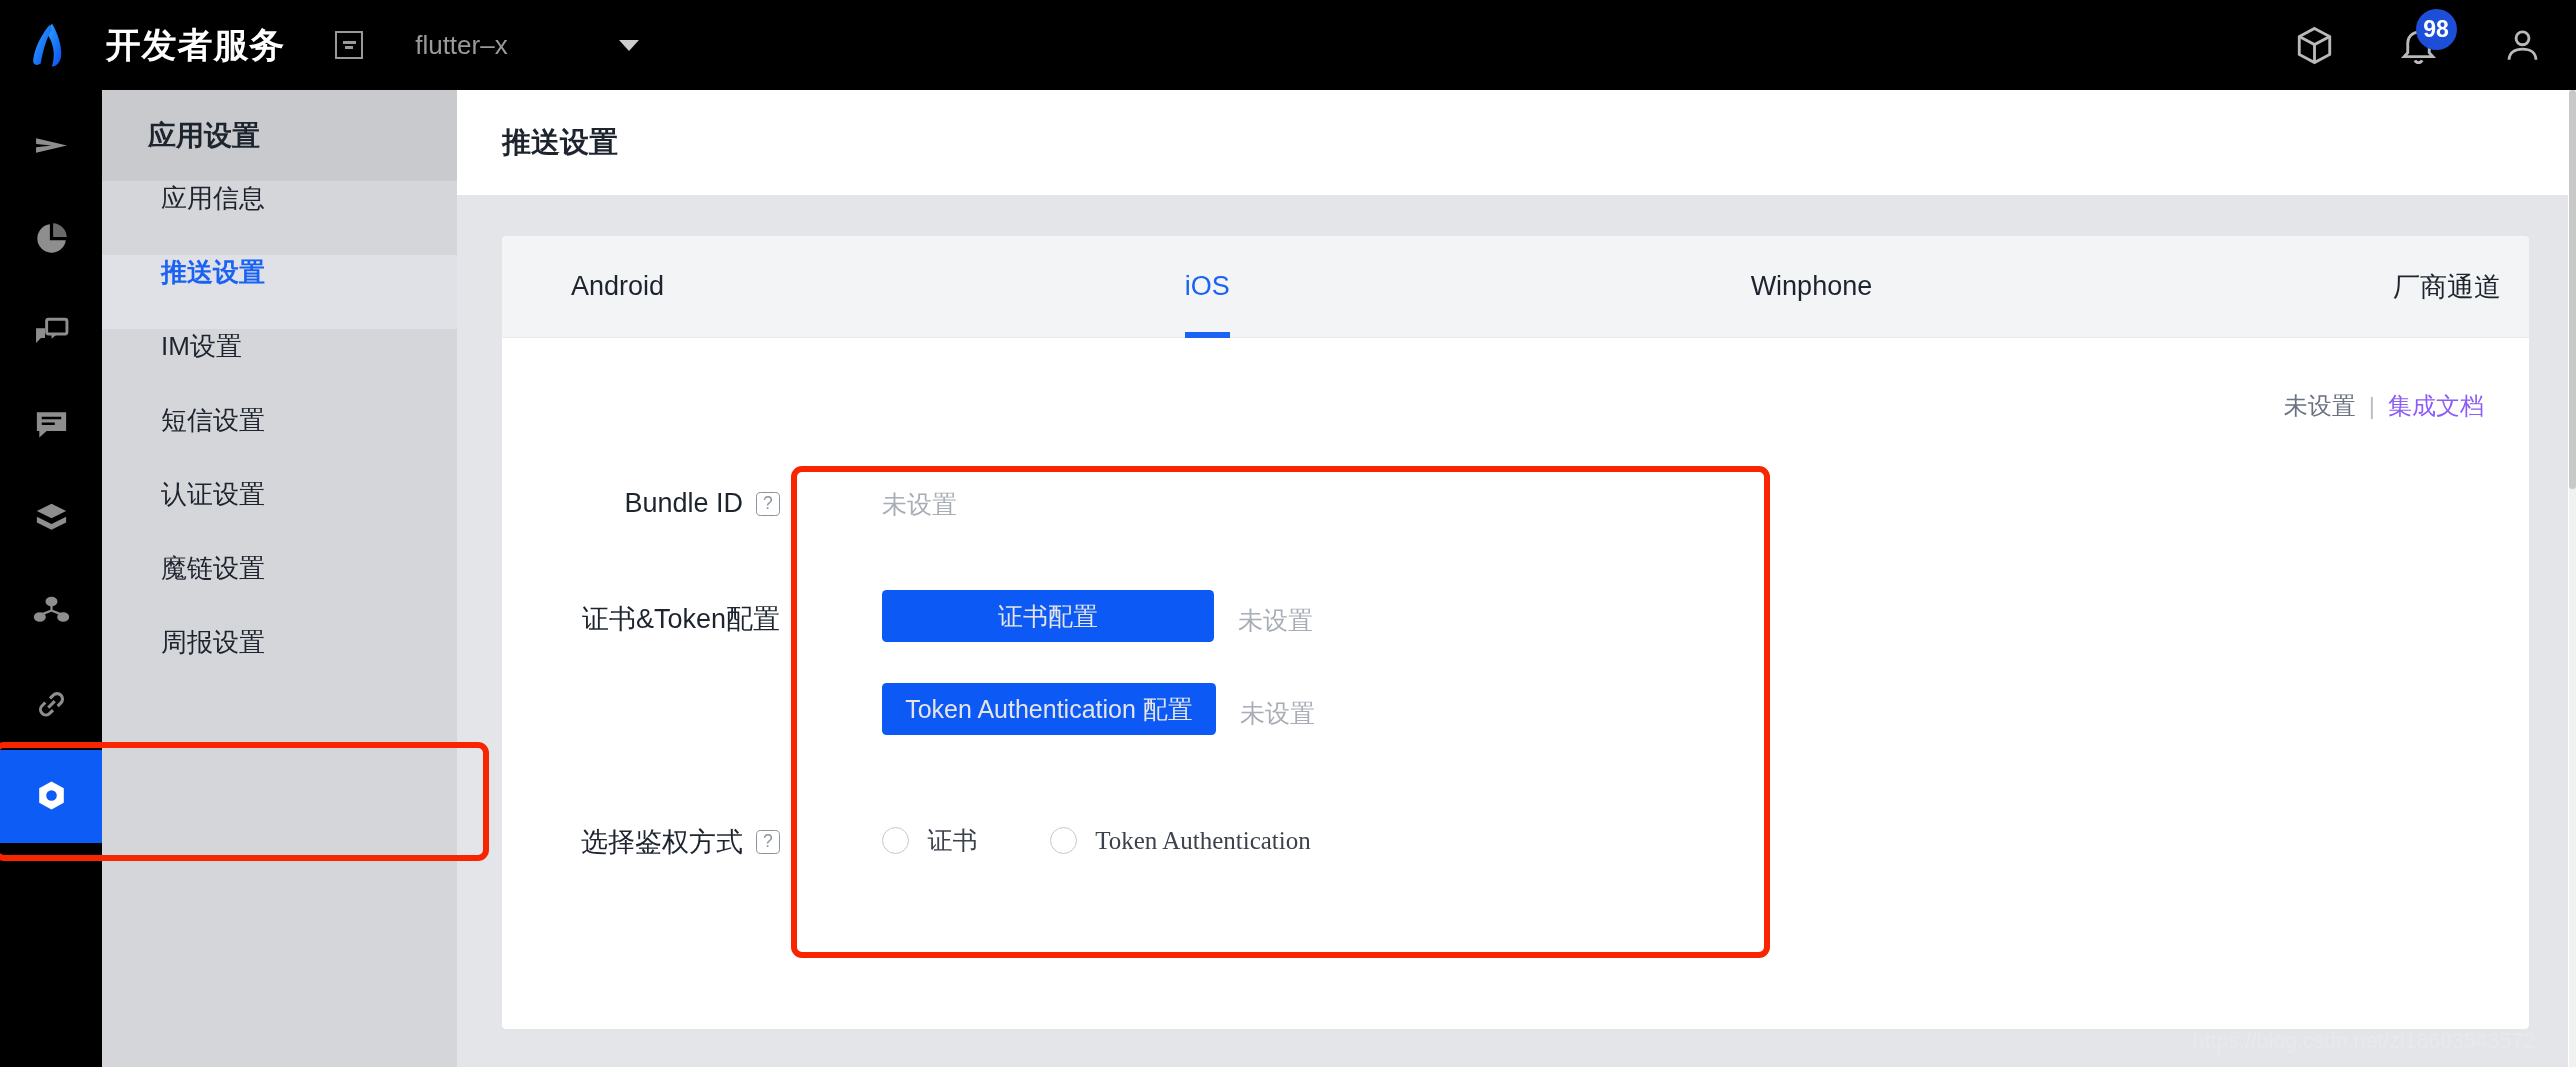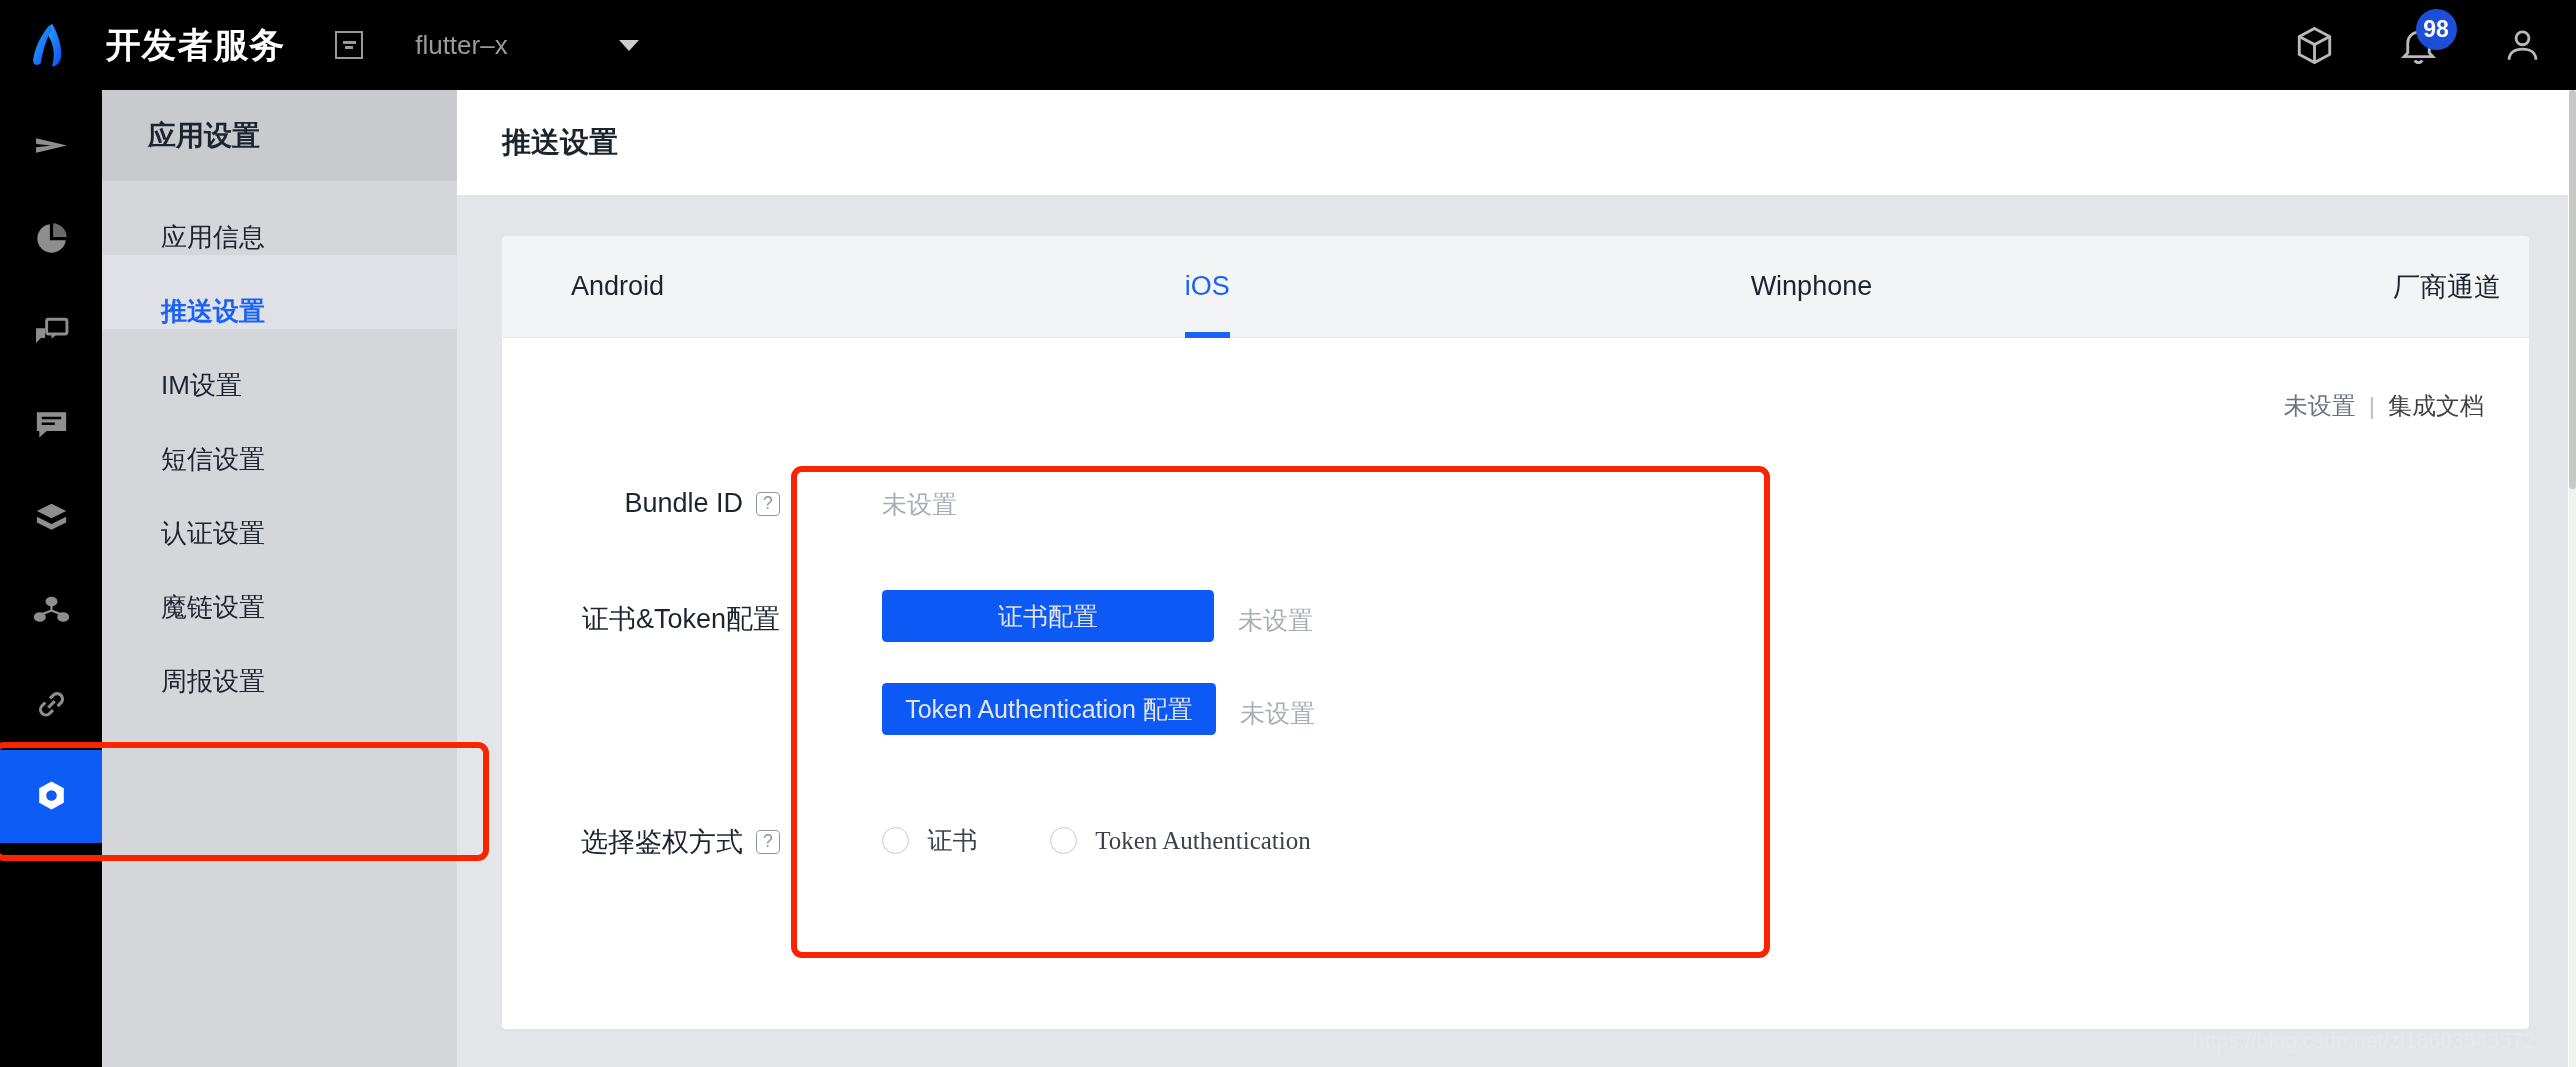--- a/index.html
+++ b/index.html
@@ -117,21 +117,21 @@
     height: 91px;
     display: flex; align-items: center;
     padding-left: 46px;
     font-size: 28px;
     font-weight: 700;
     color: #1d242e;
     background: #c8cace;
   }
   .subnav-item {
     height: 74px;
-    display: flex; align-items: flex-end;
+    display: flex; align-items: flex-start;
     padding-left: 59px;
     font-size: 26px;
     color: #1d242e;
     background: #d4d6da;
   }
   .subnav-item.active {
     color: #1a62f5;
     font-weight: 700;
     background: #dfe1e6;
   }
@@ -198,21 +198,21 @@
 
   .status-row {
     position: absolute;
     right: 45px; top: 52px;
     font-size: 24px;
     display: flex; align-items: center;
     gap: 13px;
   }
   .status-unset { color: #6a7280; }
   .status-sep { color: #b9bdc4; }
-  .status-link { color: #404040; text-align: center; }
+  .status-link { color: #8b5cf6; text-align: center; }
 
   
   .form-area {
     position: absolute;
     left: 0; top: 0;
     width: 100%;
   }
   .form-row {
     position: absolute;
     display: flex;

